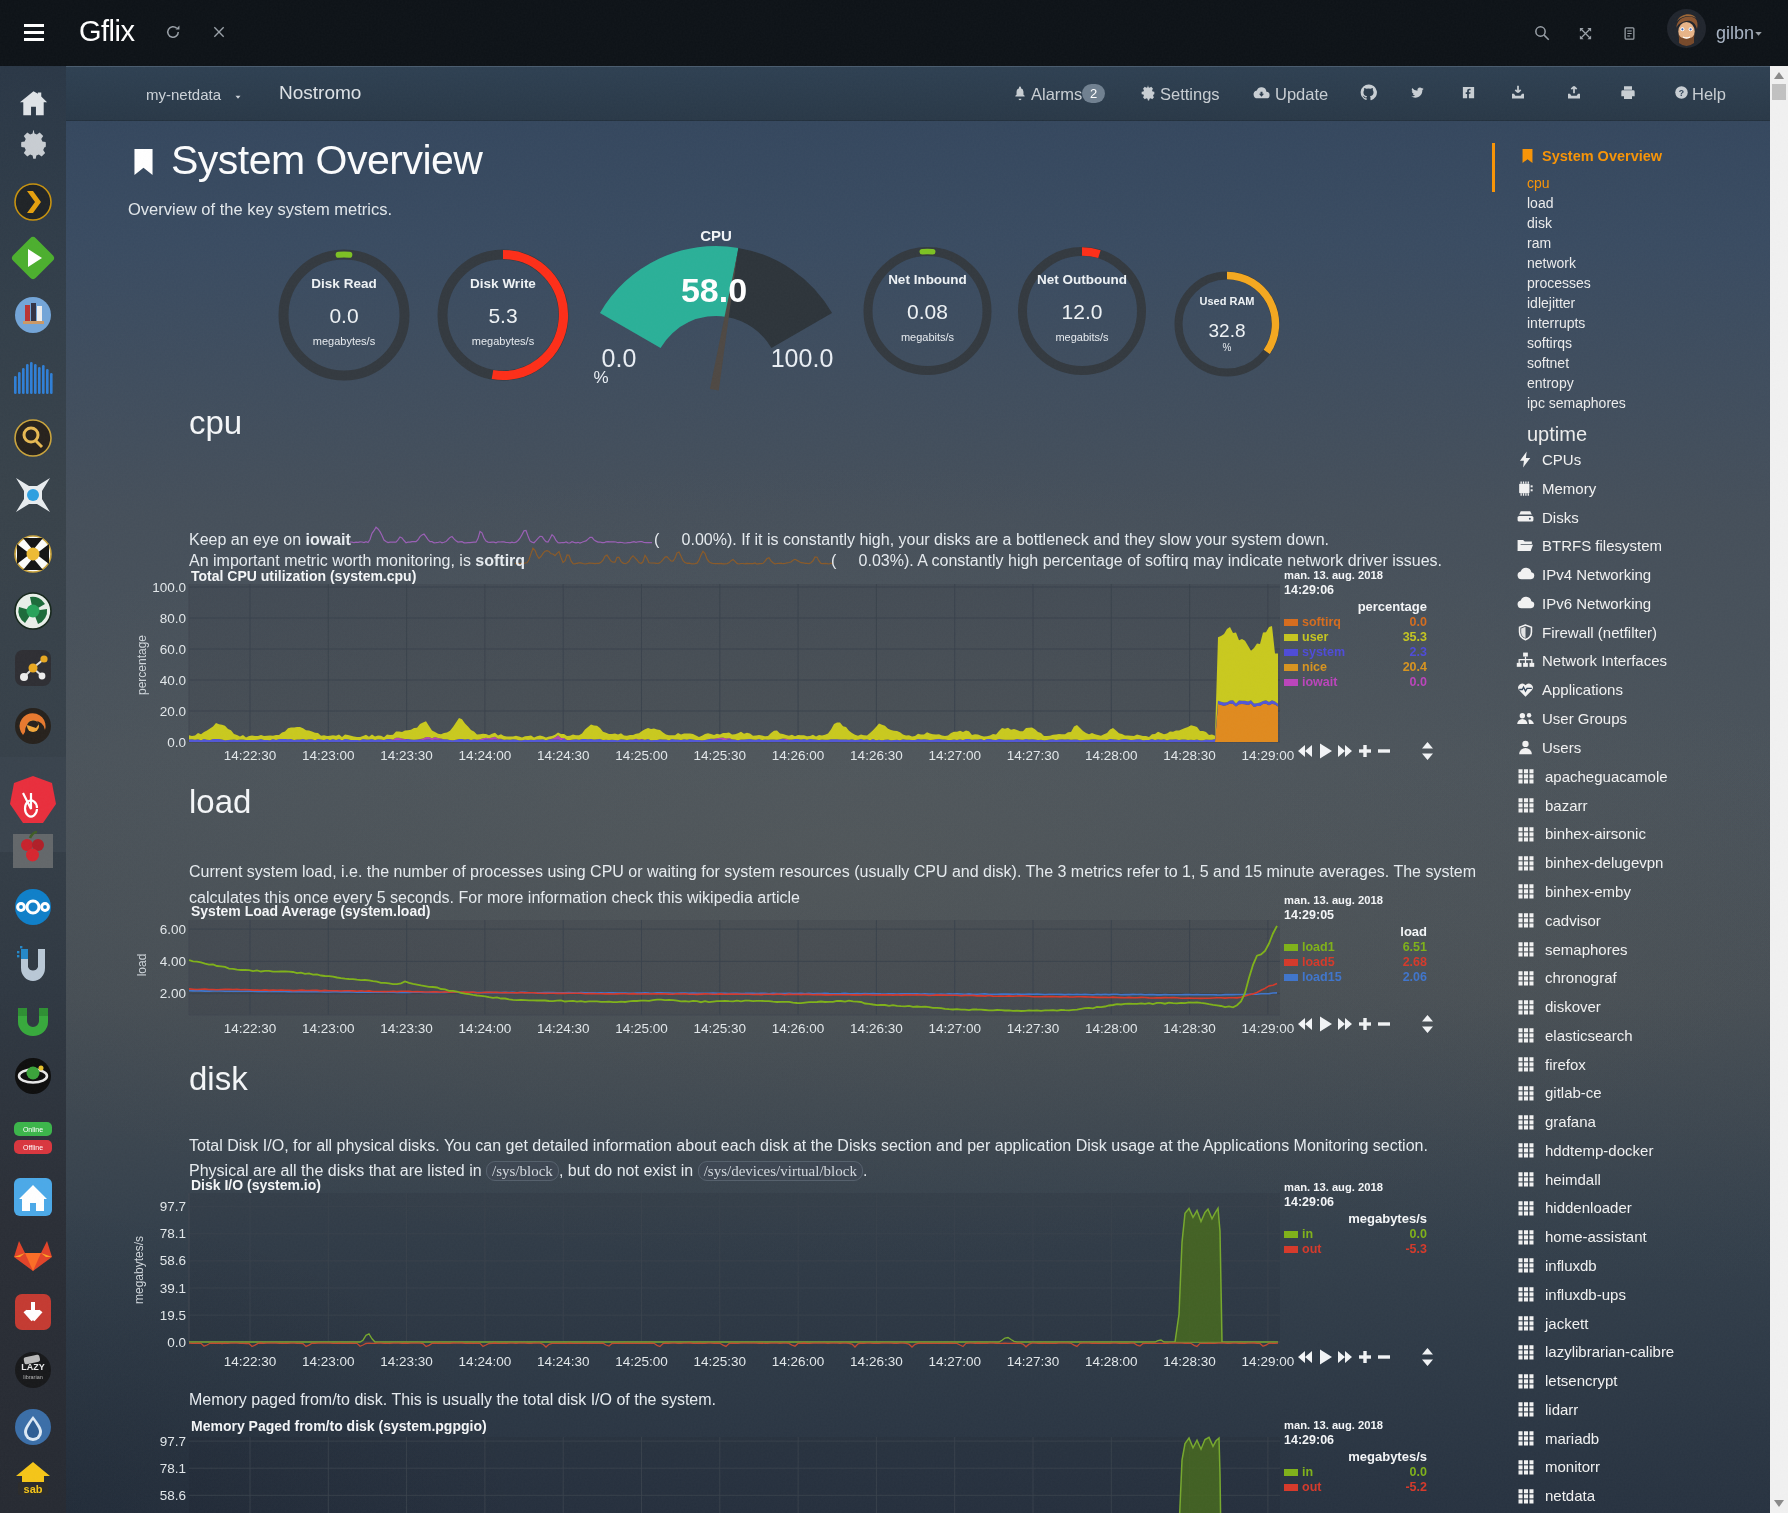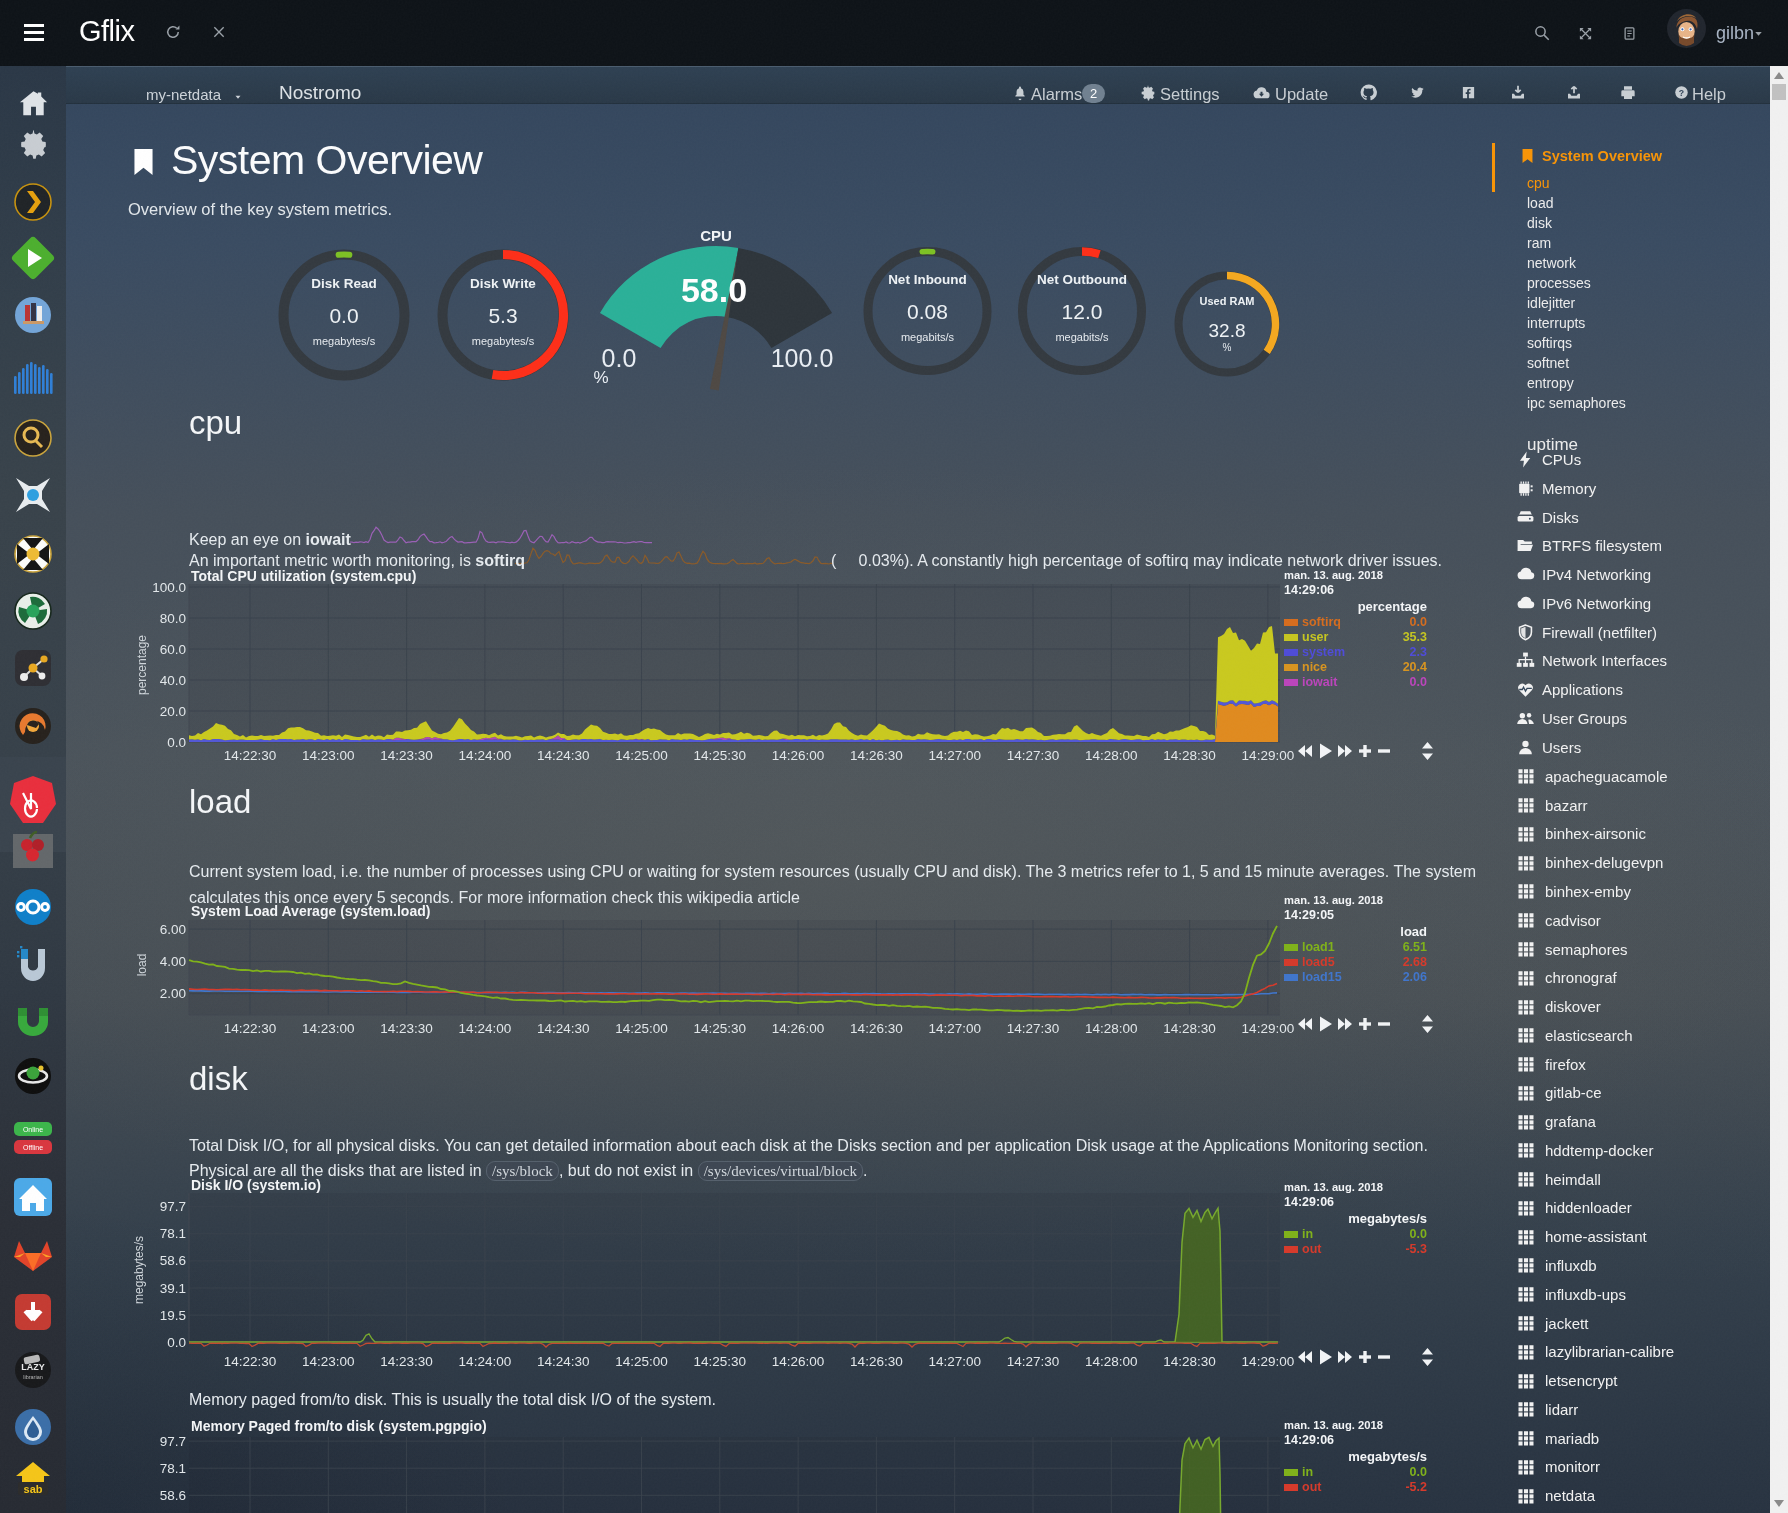--- a/index.html
+++ b/index.html
@@ -289,20 +289,21 @@
       <text x="1227.0" y="351.0" text-anchor="middle" font-size="10.0" fill="#e7ebef">%</text>
     </svg>
 
 <svg style="position:absolute;left:128px;top:142px" width="31" height="40" viewBox="0 0 24 24">
       <path fill="#fff" d="M5 2h14v20l-7-5.5L5 22z"></path>
     </svg>
     <div class="abs" style="left:171px;top:137px;font-size:41px;color:#fbfcfd;letter-spacing:-0.5px">System Overview</div>
     <div class="abs" style="left:128px;top:200px;font-size:16.5px;color:#e2e7eb">Overview of the key system metrics.</div>
 <div class="abs" style="left:189px;top:404px;font-size:33px;color:#f4f6f8">cpu</div>
     <div class="abs" style="left:189px;top:531px;font-size:16px;color:#e6ebef">Keep an eye on <b>iowait</b></div>
+    <div class="abs" style="left:654px;top:531px;font-size:16px;color:#e6ebef">(&nbsp;&nbsp;&nbsp;&nbsp;&nbsp;0.00%). If it is constantly high, your disks are a bottleneck and they slow your system down.</div>
     <div class="abs" style="left:189px;top:552px;font-size:16px;color:#e6ebef">An important metric worth monitoring, is <b>softirq</b></div>
     <div class="abs" style="left:831px;top:552px;font-size:16px;color:#e6ebef">(&nbsp;&nbsp;&nbsp;&nbsp;&nbsp;0.03%). A constantly high percentage of softirq may indicate network driver issues.</div>
     <div class="abs" style="left:189px;top:783px;font-size:33px;color:#f4f6f8">load</div>
     <div class="abs" style="left:189px;top:859px;font-size:16px;line-height:26px;color:#e6ebef">Current system load, i.e. the number of processes using CPU or waiting for system resources (usually CPU and disk). The 3 metrics refer to 1, 5 and 15 minute averages. The system<br>calculates this once every 5 seconds. For more information check this wikipedia article</div>
     <div class="abs" style="left:189px;top:1060px;font-size:33px;color:#f4f6f8">disk</div>
     <div class="abs" style="left:189px;top:1133px;font-size:16px;line-height:25px;color:#e6ebef">Total Disk I/O, for all physical disks. You can get detailed information about each disk at the Disks section and per application Disk usage at the Applications Monitoring section.<br>Physical are all the disks that are listed in <span class="code">/sys/block</span>, but do not exist in <span class="code">/sys/devices/virtual/block</span>.</div>
     <div class="abs" style="left:189px;top:1391px;font-size:16px;color:#e6ebef">Memory paged from/to disk. This is usually the total disk I/O of the system.</div>
 <div style="position:absolute;left:1492px;top:143px;width:3px;height:49px;background:#f89406"></div>
     <svg style="position:absolute;left:1519px;top:146px" width="17" height="20" viewBox="0 0 24 24">
       <path fill="#f89406" d="M5 2h14v20l-7-5.5L5 22z"></path>
@@ -313,21 +314,21 @@
     <div class="abs" style="left:1527px;top:214.8px;font-size:14px;color:#ececec">disk</div>
     <div class="abs" style="left:1527px;top:234.7px;font-size:14px;color:#ececec">ram</div>
     <div class="abs" style="left:1527px;top:254.9px;font-size:14px;color:#ececec">network</div>
     <div class="abs" style="left:1527px;top:275.1px;font-size:14px;color:#ececec">processes</div>
     <div class="abs" style="left:1527px;top:295.3px;font-size:14px;color:#ececec">idlejitter</div>
     <div class="abs" style="left:1527px;top:315.2px;font-size:14px;color:#ececec">interrupts</div>
     <div class="abs" style="left:1527px;top:335.1px;font-size:14px;color:#ececec">softirqs</div>
     <div class="abs" style="left:1527px;top:355.3px;font-size:14px;color:#ececec">softnet</div>
     <div class="abs" style="left:1527px;top:375.2px;font-size:14px;color:#ececec">entropy</div>
     <div class="abs" style="left:1527px;top:395.4px;font-size:14px;color:#ececec">ipc semaphores</div>
-    <div class="abs" style="left:1527px;top:435px;font-size:17px;color:#ececec">uptime</div>
+    <div class="abs" style="left:1527px;top:423px;font-size:20px;color:#ececec">uptime</div>
     <svg style="position:absolute;left:1516px;top:450px" width="19" height="19" viewBox="0 0 24 24">
       <path fill="#f2f2f2" d="M13.5 2 5 13.5h5L9 22l9-12h-5.5z"></path>
     </svg>
     <div class="abs" style="left:1542px;top:451.1px;font-size:15px;color:#f2f2f2">CPUs</div>
     <svg style="position:absolute;left:1516px;top:479px" width="19" height="19" viewBox="0 0 24 24">
       <rect x="4" y="6" width="13" height="12" rx="1" fill="#f2f2f2"></rect>
       <path stroke="#f2f2f2" stroke-width="1.6" d="M6.5 3v3M9.5 3v3M12.5 3v3M15.5 3v3M6.5 18v3M9.5 18v3M12.5 18v3M15.5 18v3"></path>
       <rect x="18.5" y="8" width="2.5" height="2.5" fill="#f2f2f2"></rect>
       <rect x="18.5" y="13" width="2.5" height="2.5" fill="#f2f2f2"></rect>
     </svg>
@@ -781,21 +782,21 @@
           <circle cx="15.4" cy="20.3" r="1.1" fill="#3a62b0"></circle>
           <circle cx="23.6" cy="20.3" r="1.1" fill="#3a62b0"></circle>
           <path d="M16 28 Q19.5 30 23 28" stroke="#fff" stroke-width="1.4" fill="none"></path>
         </g>
       </svg>
       <div style="position:absolute;left:1716px;top:23px;font-size:18px;color:#a8b4c4">gilbn</div>
       <svg style="position:absolute;left:1752px;top:27px" width="13" height="13" viewBox="0 0 24 24">
         <path fill="#9aa1a8" d="M6 9h12l-6 7z"></path>
       </svg>
     </div>
-<div style="position:absolute;left:66px;top:66px;width:1704px;height:38px;background:linear-gradient(180deg,#2e4052,#293847);border-top:1px solid #4a5c6e;border-bottom:1px solid rgba(0,0,0,0.25)">
+<div style="position:absolute;left:66px;top:66px;width:1704px;height:55px;background:linear-gradient(180deg,#2e4052,#293847);border-top:1px solid #4a5c6e;border-bottom:1px solid rgba(0,0,0,0.25)">
       <div style="position:absolute;left:80px;top:19px;font-size:15px;color:#cdd3d9">my-netdata</div>
       <svg style="position:absolute;left:167px;top:25px" width="10" height="10" viewBox="0 0 24 24">
         <path fill="#cdd3d9" d="M6 9h12l-6 7z"></path>
       </svg>
       <div style="position:absolute;left:213px;top:15px;font-size:19px;color:#dde2e6">Nostromo</div>
     </div>
 <svg style="position:absolute;left:1012px;top:85px" width="16" height="17" viewBox="0 0 24 24">
       <path fill="#c8ced3" d="M12 22a2.2 2.2 0 0 0 2.2-2.2H9.8A2.2 2.2 0 0 0 12 22zm7-5.5v-1l-1.8-1.8V9.5A5.3 5.3 0 0 0 13.5 4.3V3a1.5 1.5 0 1 0-3 0v1.3A5.3 5.3 0 0 0 6.8 9.5v4.2L5 15.5v1z"></path>
     </svg>
     <div class="abs" style="left:1031px;top:85px;font-size:16.5px;color:#c8ced3">Alarms</div>

